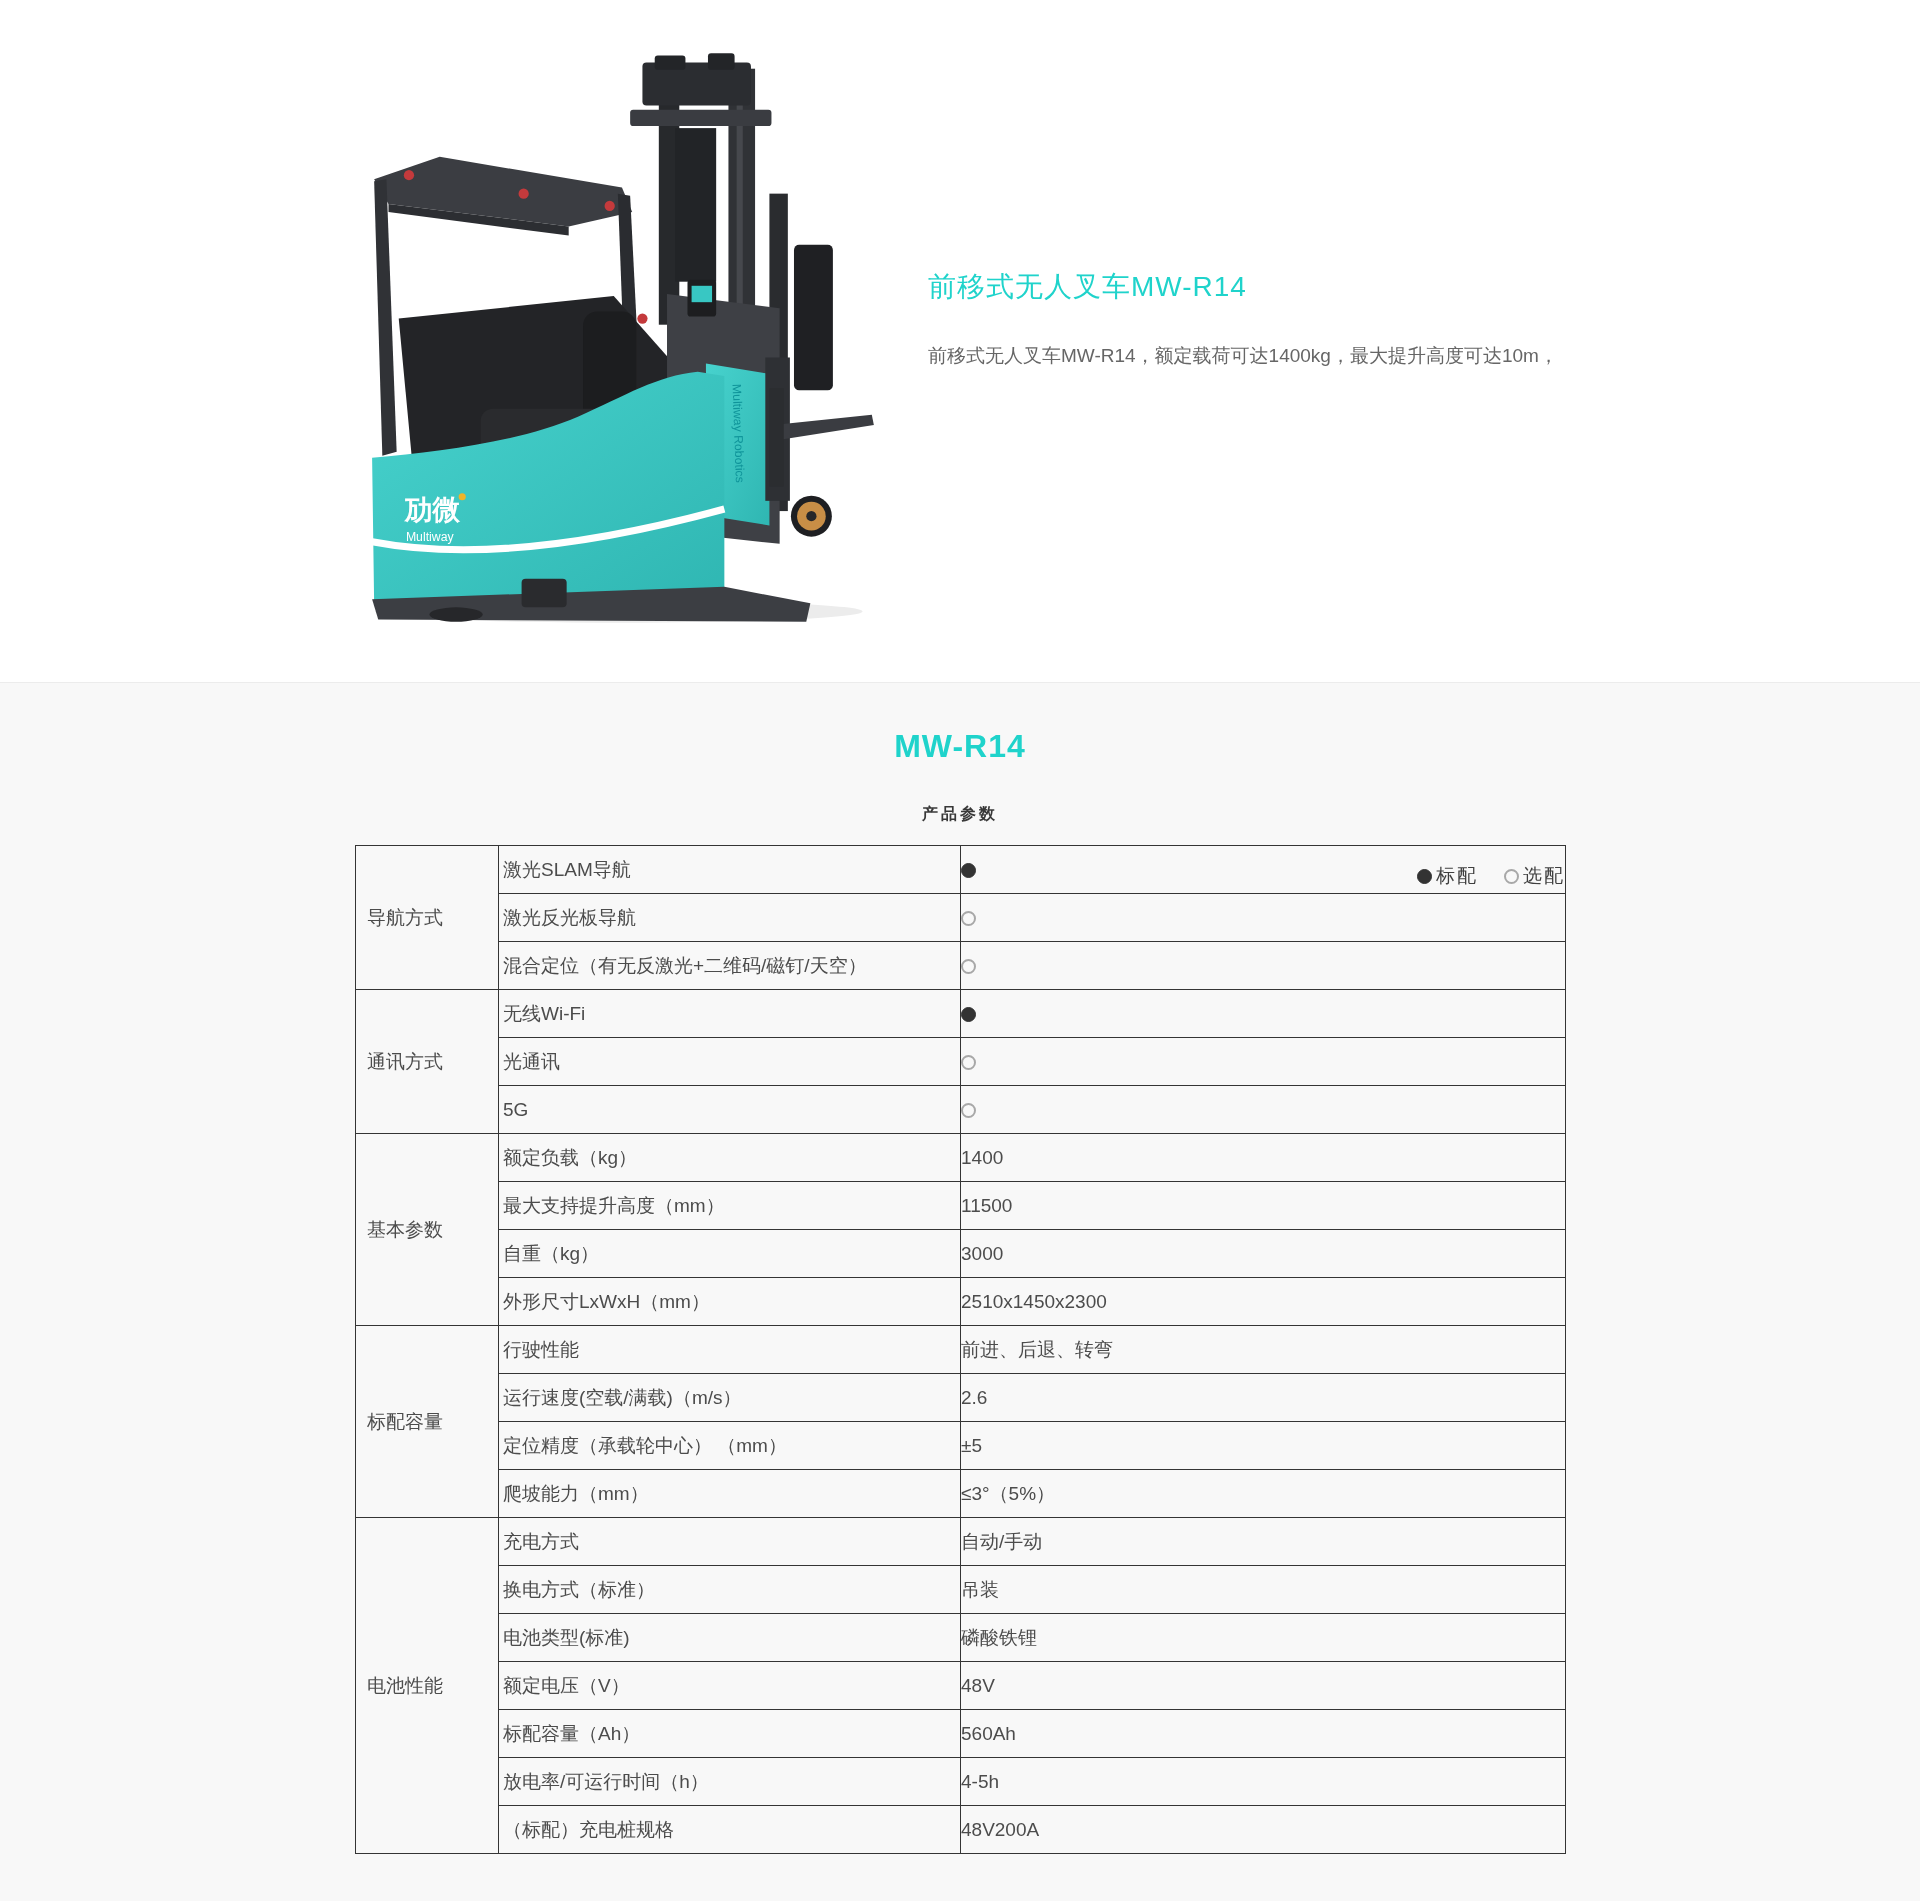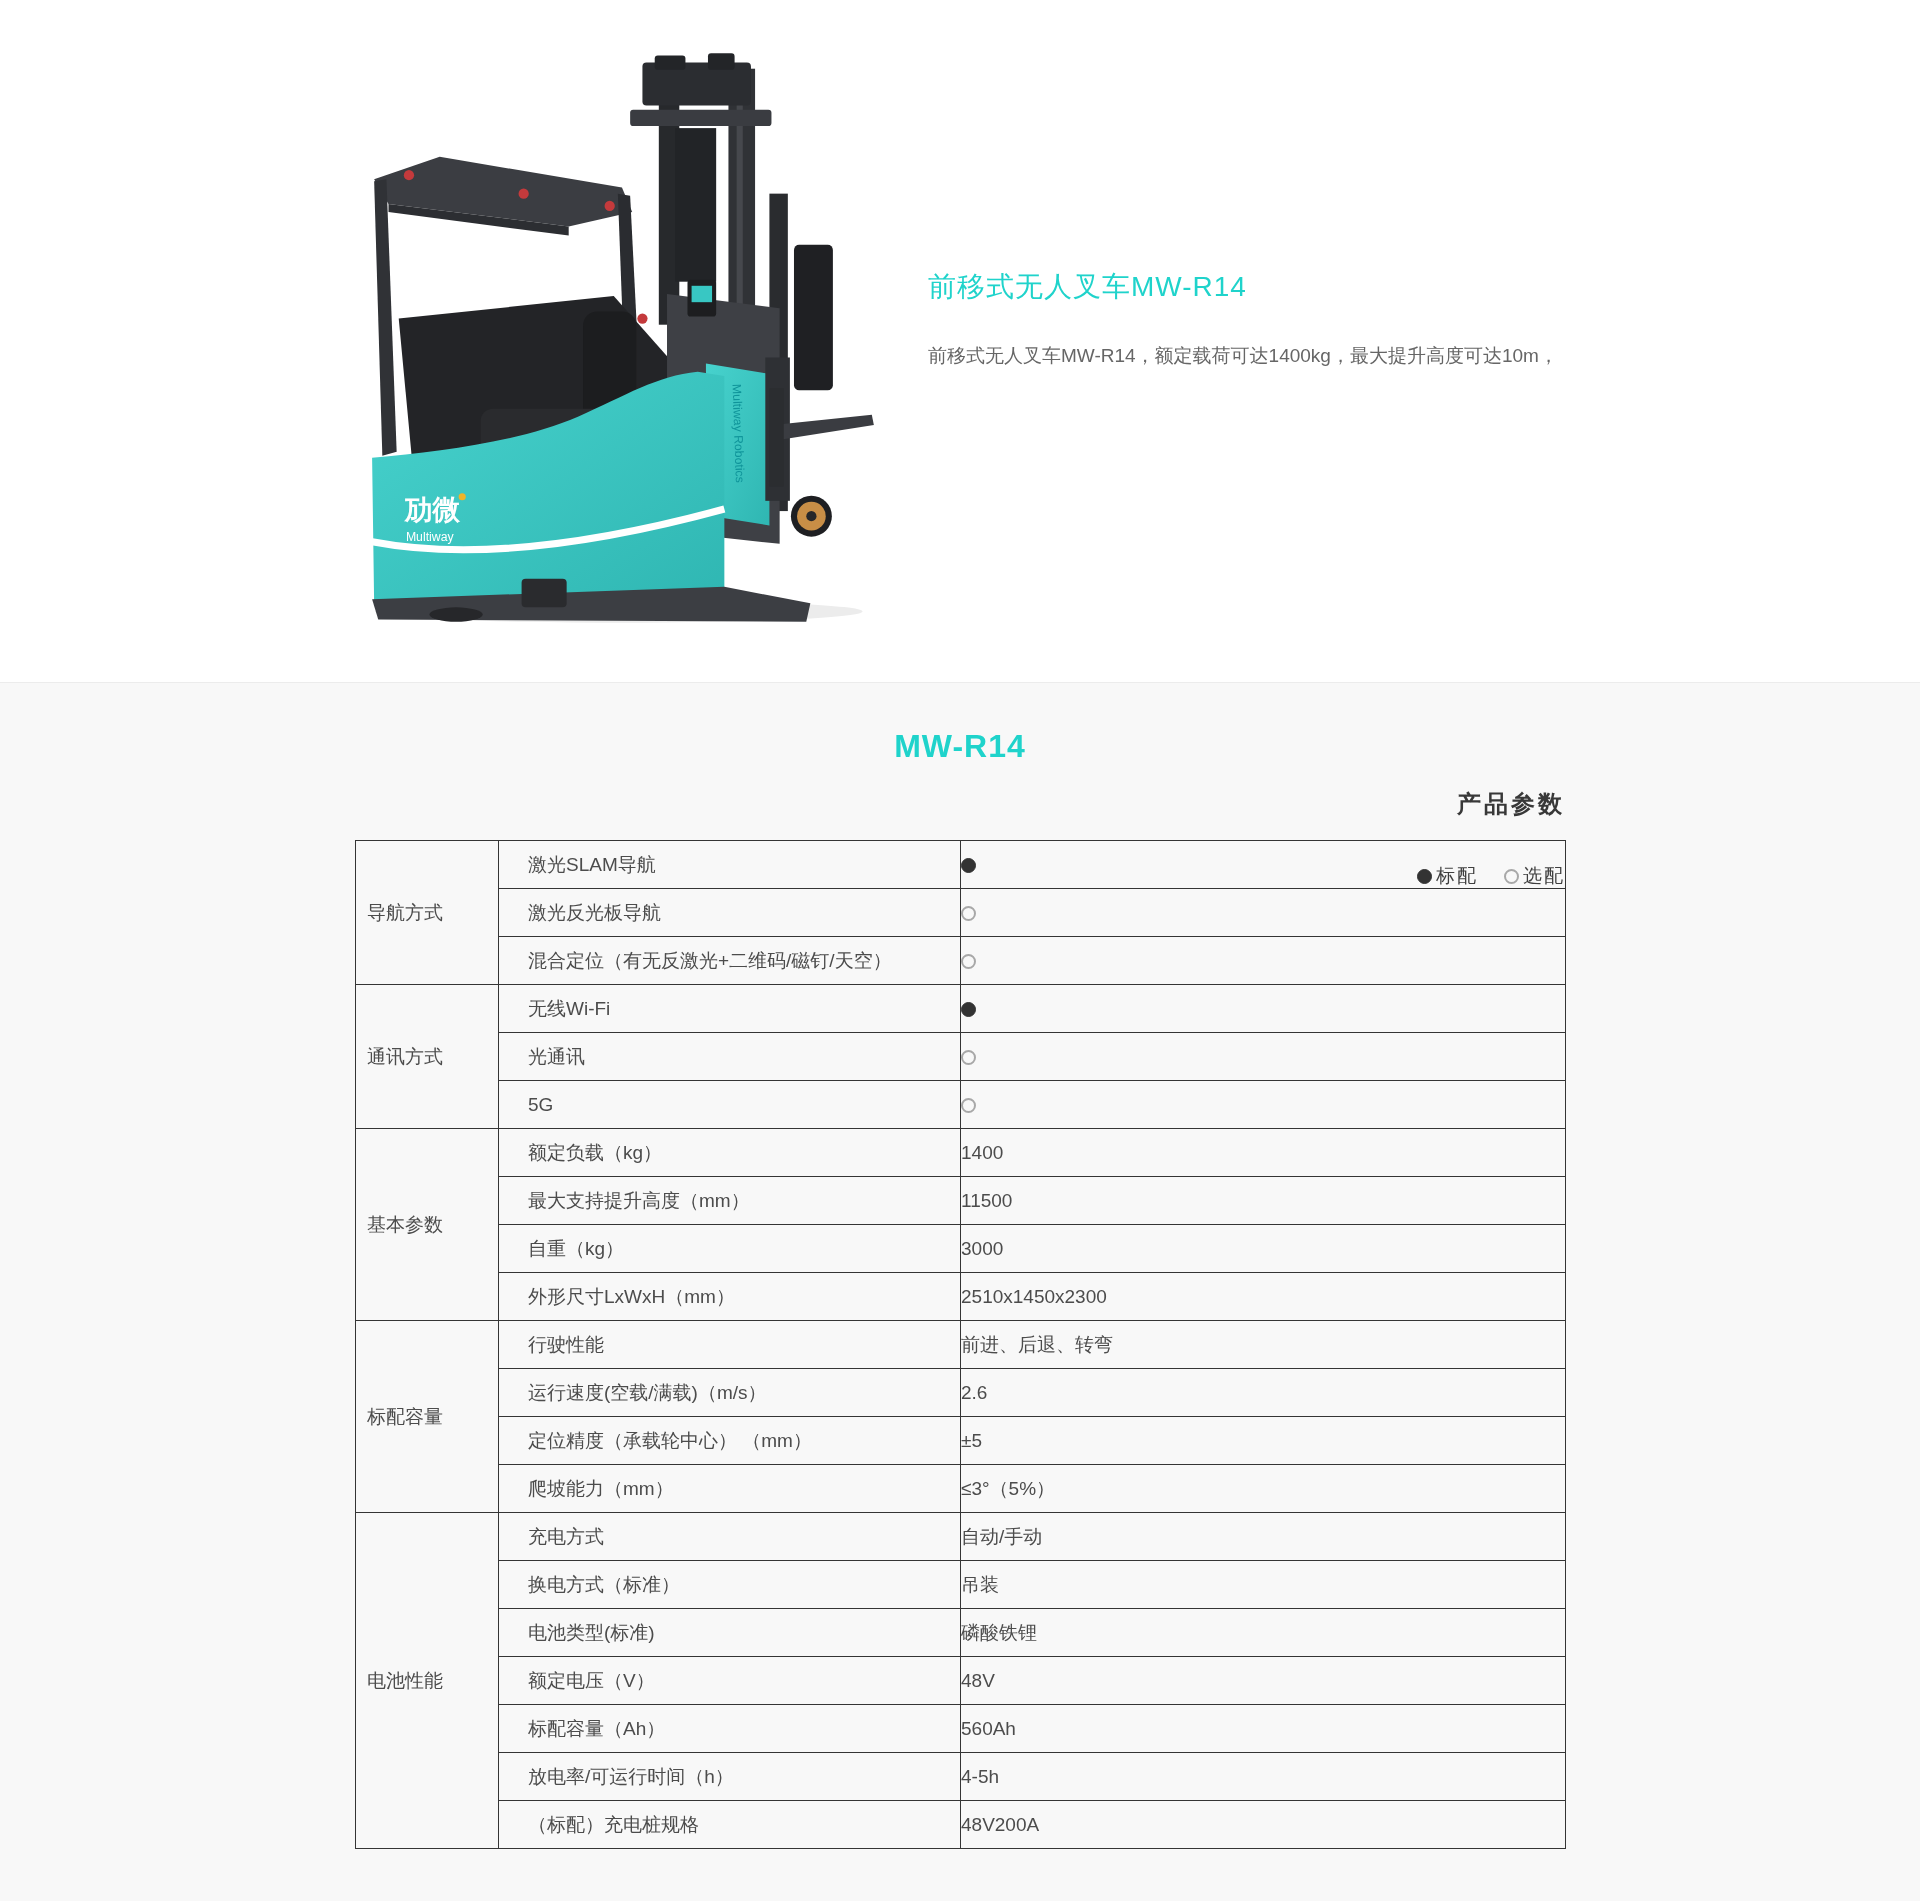--- a/index.html
+++ b/index.html
@@ -14,36 +14,36 @@
   .forklift-wrap svg { width:100%; height:100%; display:block; }
   .hero-copy { position:absolute; left:928px; top:272px; width:700px; }
   .hero-title { font-size:28px; font-weight:normal; color:#1fd3cb; letter-spacing:1px; line-height:1.1; }
   .hero-desc { margin-top:32px; font-size:19px; color:#666666; line-height:41px; }
   
   .spec { position:absolute; left:0; top:682px; width:1920px; height:1516px;
           background:#f8f8f8; border-top:1px solid #ececec; }
   .spec-inner { width:1210px; margin:0 auto; position:relative; }
   .model-heading { margin-top:45px; text-align:center; font-size:32px; font-weight:bold;
                    color:#1fd3cb; letter-spacing:1px; }
-  .params-heading { margin-top:23px; text-align:right; font-size:24px; font-weight:bold;
+  .params-heading { margin-top:39px; text-align:center; font-size:16px; font-weight:bold;
                     color:#383838; letter-spacing:3px; }
   .legend { position:absolute; right:0; top:101px; display:flex; align-items:center;
             font-size:19px; color:#3f3f3f; letter-spacing:2px; }
   .legend-item { display:flex; align-items:center;margin-top:34px; }
   .legend-item + .legend-item { margin-left:26px; }
   .legend .dot { margin-right:4px; }
   .dot { display:inline-block; width:15px; height:15px; border-radius:50%; vertical-align:middle; }
   .dot[data-dot="filled"] { background:#333333; border:1px solid #333333; }
   .dot[data-dot="empty"]  { background:transparent; border:2px solid #a8a8a8; }
   
   table.spec-table { width:1210px; margin-top:20px; border-collapse:collapse; table-layout:fixed; }
   table.spec-table td { border:1px solid #353535; height:48px; font-size:19px;
                         color:#4c4c4c; vertical-align:middle; }
   td.cat   { width:143px; padding-left:11px; color:#3c3c3c; }
-  td.label { width:462px; padding-left:29px; }
+  td.label { width:462px; padding-left:4px; }
   td.value { width:605px; color:#555555; }
 </style>
 </head>
 <body>
 
 <div class="hero">
 
   <div class="forklift-wrap">
     <svg viewBox="0 0 500 560">
       <defs>

